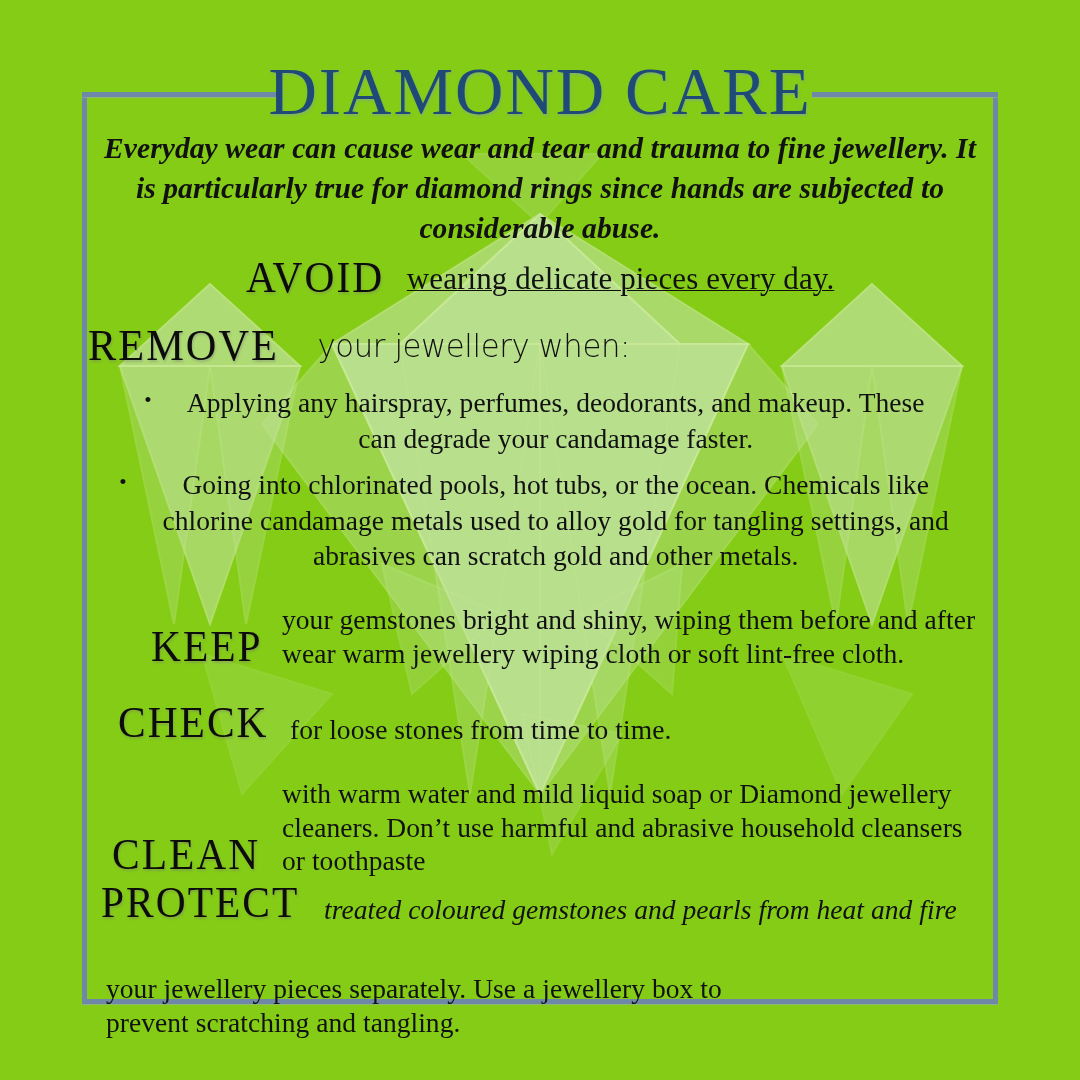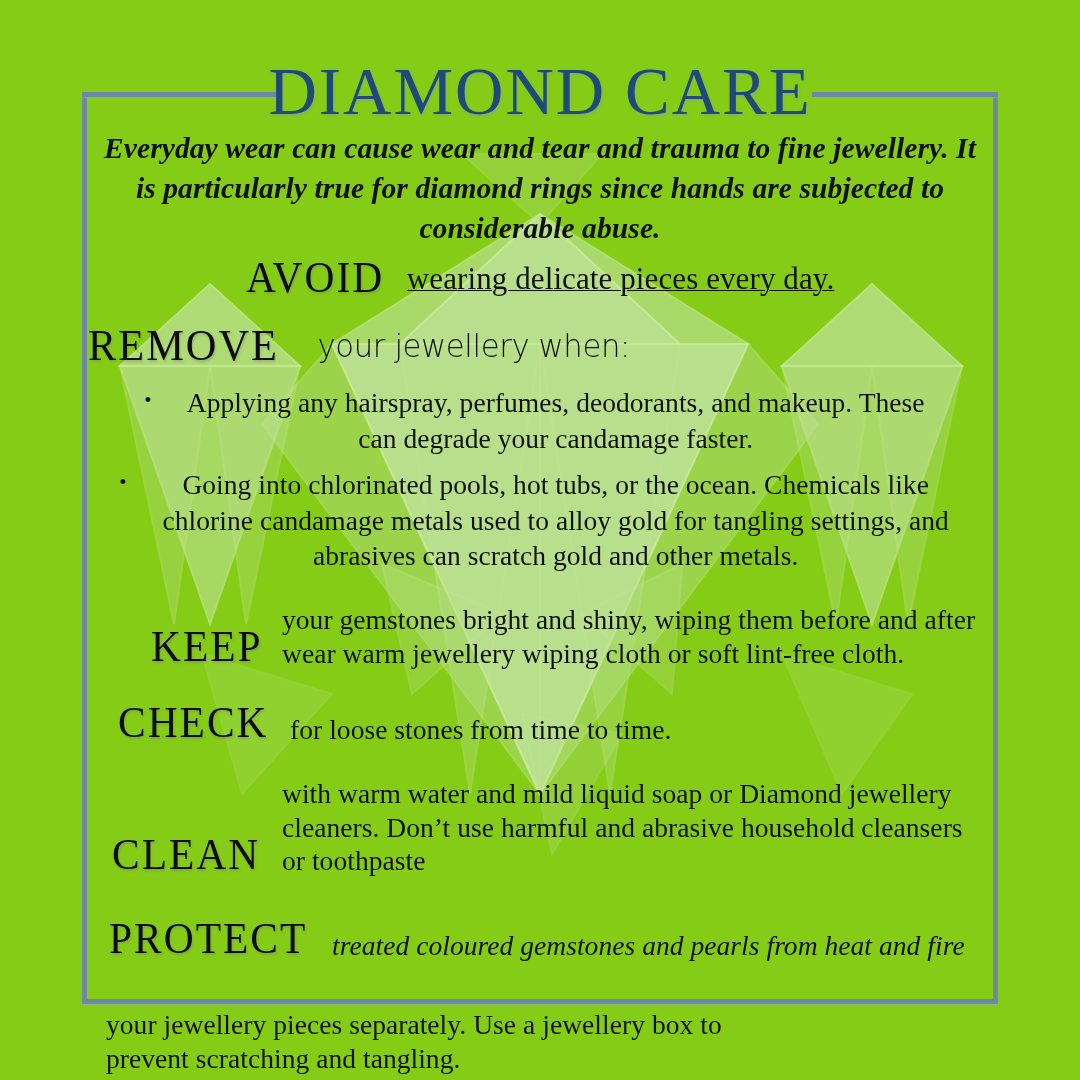--- a/index.html
+++ b/index.html
@@ -185,21 +185,21 @@
   #block-keep    .body    { max-width: 716px; }
 
   #block-clean   { margin-top: 26px; padding-left: 6px; }
   #block-clean   .kw-cell { width: 176px; }
   #block-clean   .body    { max-width: 724px; padding-top: 5px; }
 
   #block-check   { margin-top: 28px; padding-left: 0px; }
   #block-check   .kw-cell { width: 190px; }
   #block-check   .body    { max-width: 700px; padding-top: 12px; }
 
-  #block-protect { margin-top: 36px; padding-left: 8px; }
+  #block-protect { padding-left: 0px; }
   #block-protect .kw-cell { width: 224px; }
   #block-protect .body    { max-width: 660px; padding-top: 9px; font-style: italic; }
 
   #block-store   { margin-top: 38px; padding-left: 6px; }
   #block-store   .kw-cell { width: 172px; }
   #block-store   .body    { max-width: 700px; padding-top: 8px; }
 </style>
 </head>
 <body>
 

